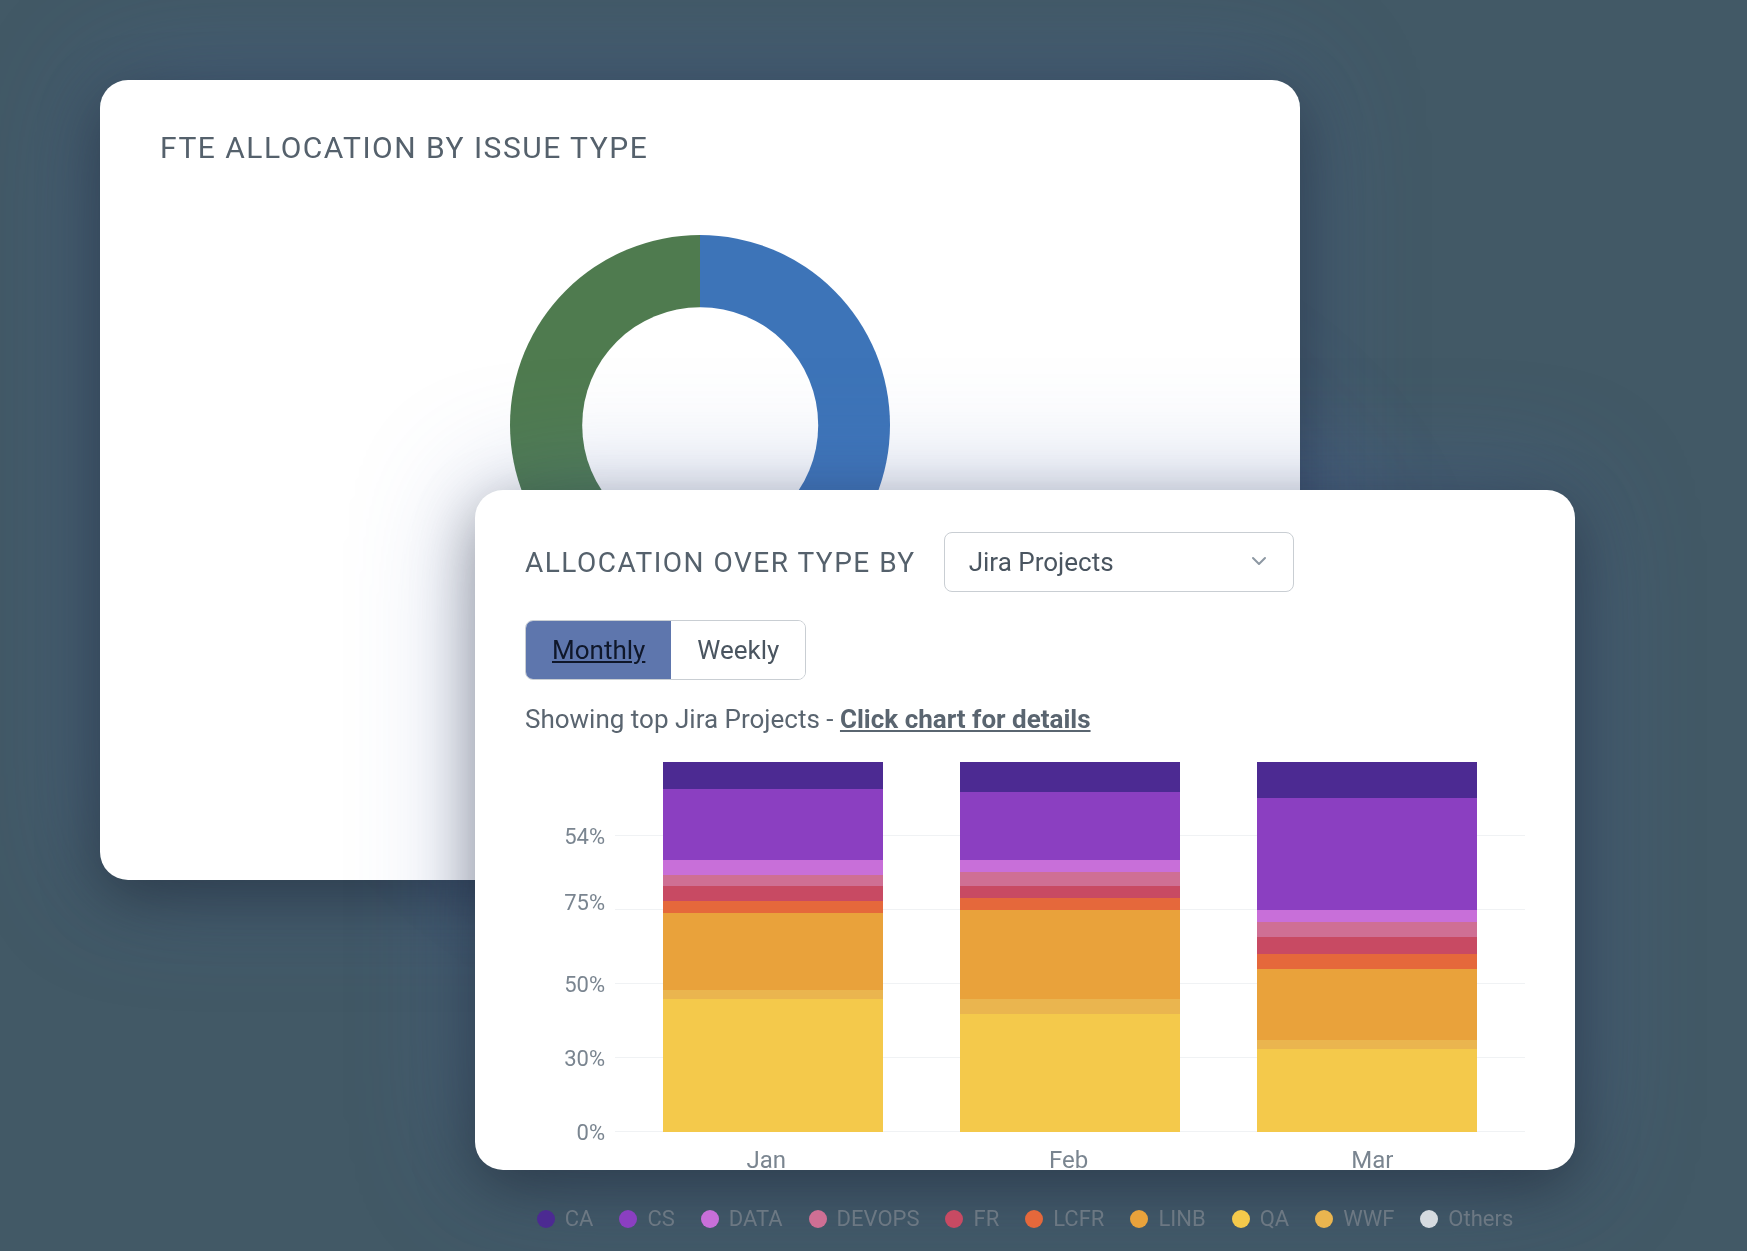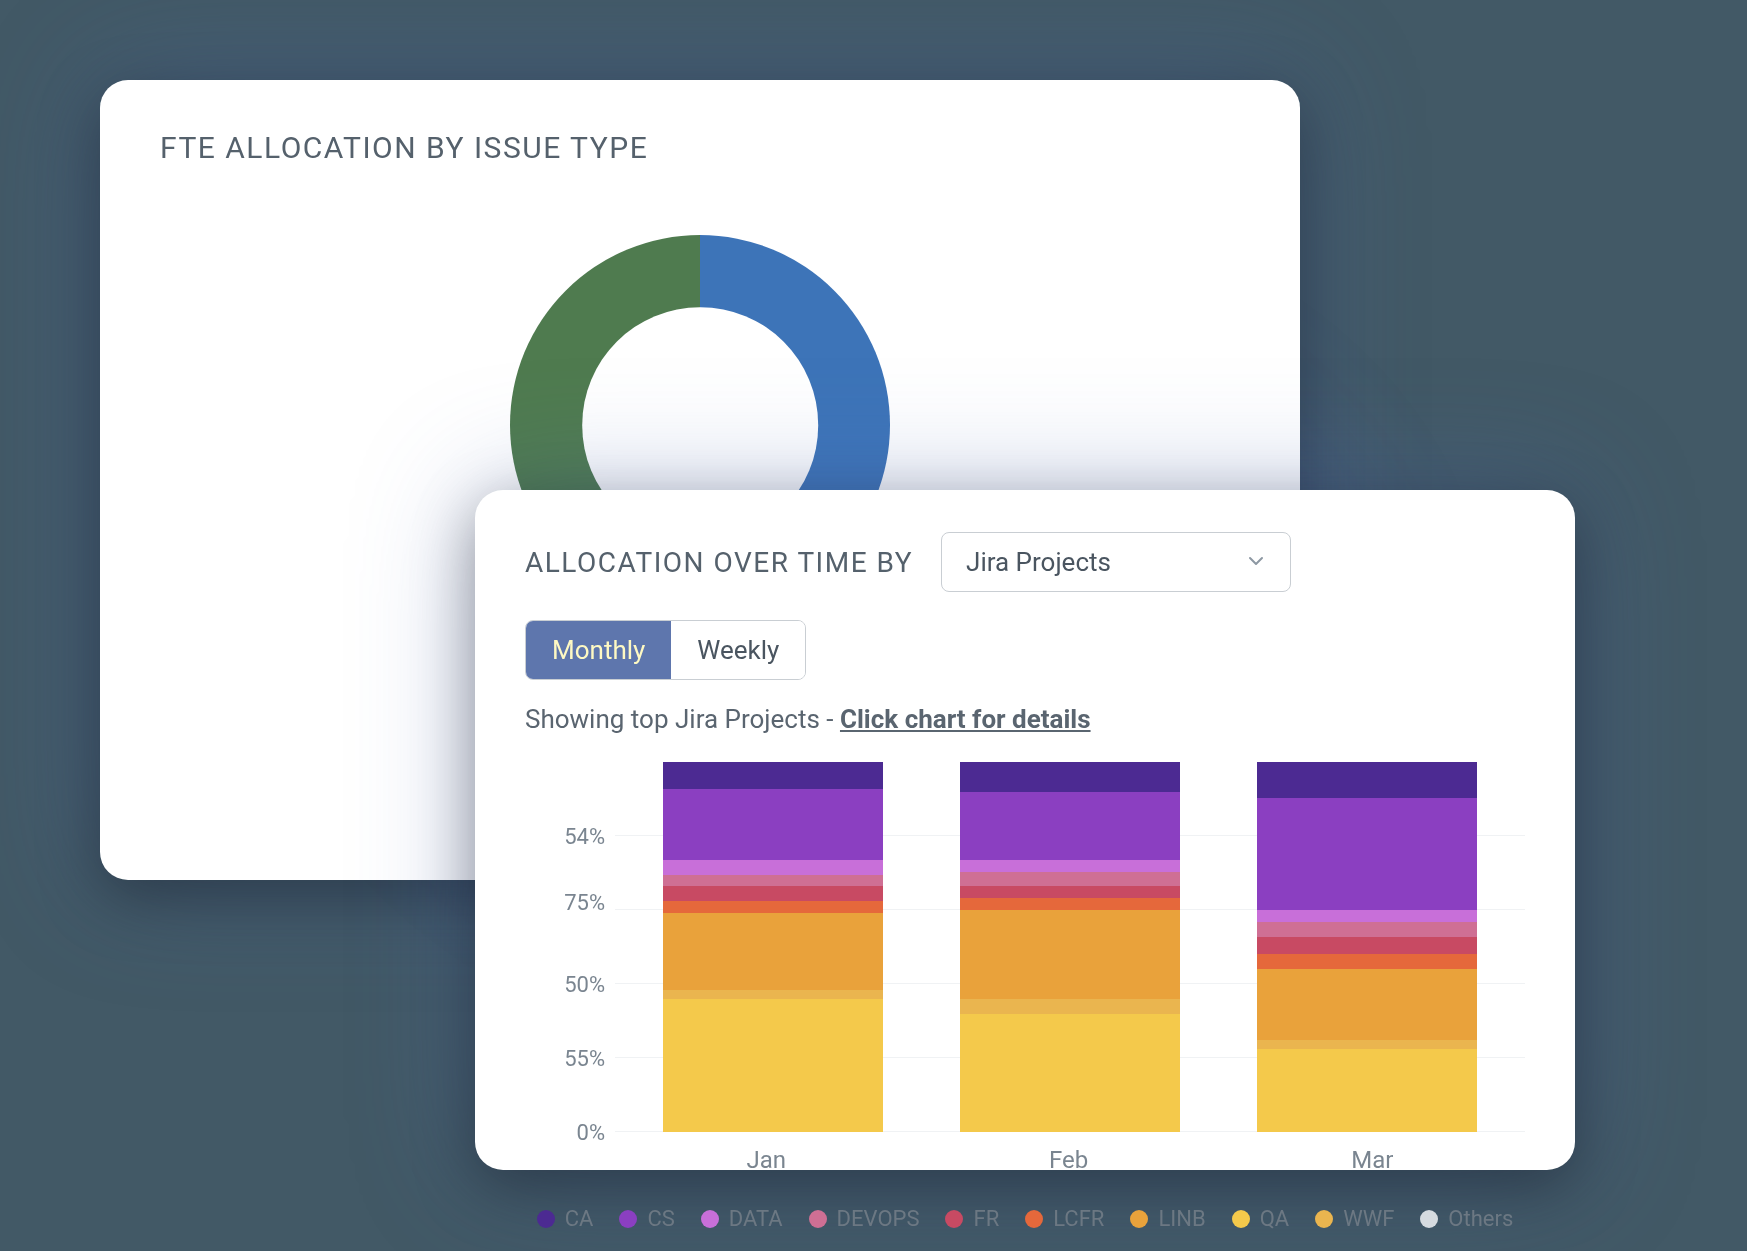--- a/index.html
+++ b/index.html
@@ -16,21 +16,21 @@
   .dot{display:inline-block;width:18px;height:18px;border-radius:50%;}
 
   
   .card2{left:475px;top:490px;width:1100px;height:680px;padding:42px 50px 30px 50px;box-sizing:border-box;}
   .c2-head{display:flex;align-items:center;gap:28px;flex-wrap:wrap;}
   .c2-title{font-size:28px;letter-spacing:1.5px;color:#55616c;}
   .select{display:flex;align-items:center;justify-content:space-between;gap:20px;border:1px solid #c9ced3;border-radius:8px;padding:14px 24px;min-width:300px;font-size:26px;color:#4a5560;background:#fff;cursor:pointer;}
   .select .chev{color:#8d98a3;}
   .segmented{display:flex;border:1px solid #c9ced3;border-radius:8px;overflow:hidden;}
   .seg{padding:14px 26px;font-size:26px;cursor:pointer;background:#fff;color:#4a5560;}
-  .seg.active{background:#5e76ad;color:#fef9c3;}
+  .seg.active{background:#5e76ad;color:#0f172a;text-decoration:underline;}
   .subtitle{margin-top:24px;font-size:26px;color:#5a6570;}
   .subtitle b{font-weight:700;text-decoration:underline;}
 
   .plot{position:relative;margin-top:28px;height:370px;display:flex;}
   .yaxis{position:relative;width:90px;}
   .ylab{position:absolute;right:10px;transform:translateY(50%);font-size:22px;color:#7a8590;}
   .bars{flex:1;position:relative;display:flex;align-items:flex-end;justify-content:space-around;padding:0 10px;}
   .gridline{position:absolute;left:0;right:0;border-top:1px solid #f0f2f4;}
   .bar{width:220px;display:flex;flex-direction:column-reverse;cursor:pointer;position:relative;}
   .seg-slice{width:100%;}
@@ -53,21 +53,21 @@
       <div class="donut" id="donut" style="background: conic-gradient(rgb(61, 116, 184) 5deg, rgb(61, 116, 184) 177.8deg, rgb(140, 201, 113) 177.8deg, rgb(140, 201, 113) 192.2deg, rgb(138, 154, 63) 192.2deg, rgb(138, 154, 63) 213.8deg, rgb(79, 123, 79) 213.8deg, rgb(79, 123, 79) 365deg);"></div>
     </div>
     <div class="legend1">
       <span class="dot" id="legend1-dot" style="background: rgb(61, 116, 184);"></span>
       <span>Task</span>
     </div>
   </div>
 
   <div class="card card2">
     <div class="c2-head">
-      <div class="c2-title">ALLOCATION OVER TIME BY</div>
+      <div class="c2-title">ALLOCATION OVER TYPE BY</div>
       <div class="select">
         <span>Jira Projects</span>
         <span class="chev">
           <svg width="20" height="20" viewBox="0 0 20 20">
               <path d="M4 7l6 6 6-6" fill="none" stroke="#8d98a3" stroke-width="2" stroke-linecap="round" stroke-linejoin="round"></path>
             </svg>
         </span>
       </div>
       <div class="segmented">
         <div class="seg active">Monthly</div>
@@ -75,21 +75,21 @@
       </div>
     </div>
 
     <div class="subtitle">
       <span>Showing top Jira Projects - </span><b>Click chart for details</b>
     </div>
 
     <div class="plot">
       <div class="yaxis" id="yaxis">
           <div class="ylab" style="bottom: 0px;">0%</div>
-          <div class="ylab" style="bottom: 74px;">55%</div>
+          <div class="ylab" style="bottom: 74px;">30%</div>
           <div class="ylab" style="bottom: 148px;">50%</div>
           <div class="ylab" style="bottom: 230px;">75%</div>
           <div class="ylab" style="bottom: 296px;">54%</div>
         </div>
       <div class="bars" id="bars">
           <div class="gridline" style="bottom: 0px;"></div>
           <div class="gridline" style="bottom: 74px;"></div>
           <div class="gridline" style="bottom: 148px;"></div>
           <div class="gridline" style="bottom: 222px;"></div>
           <div class="gridline" style="bottom: 296px;"></div>

